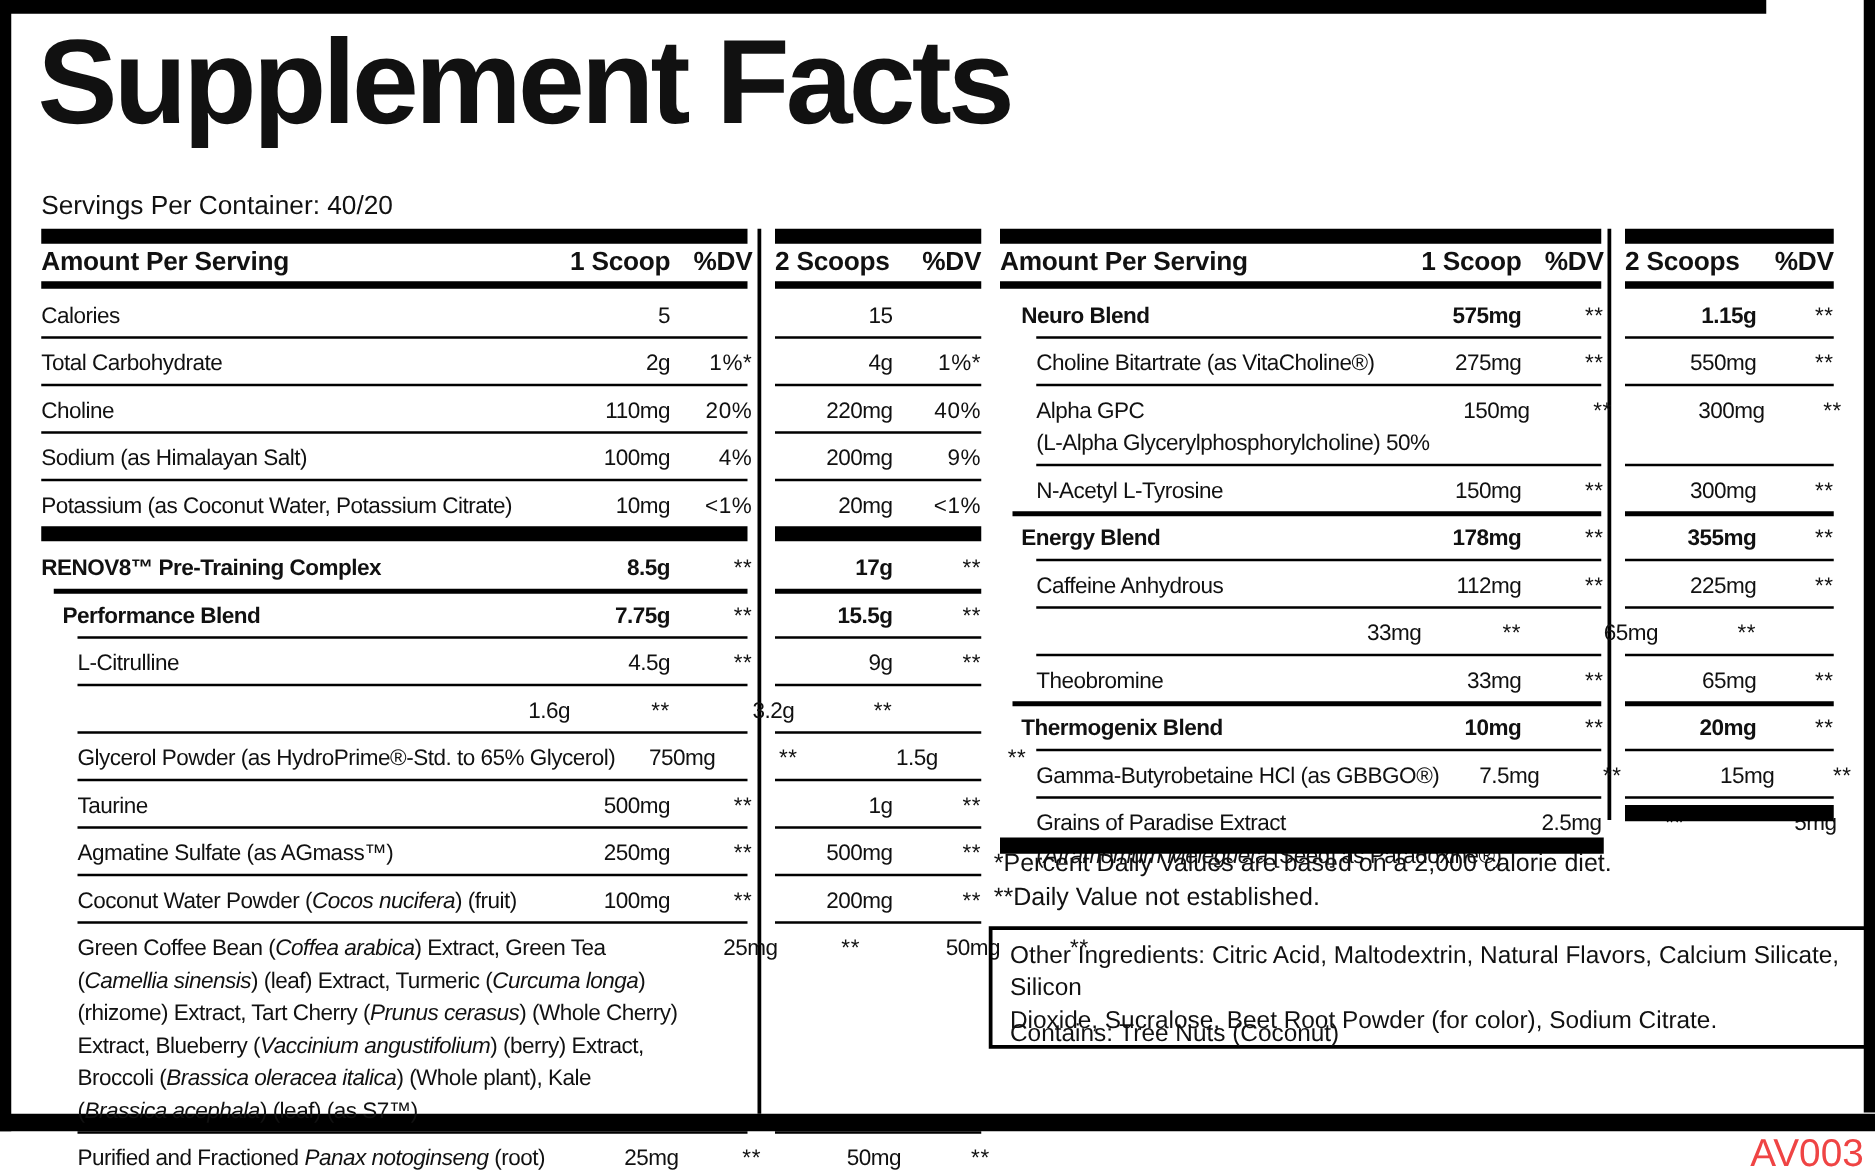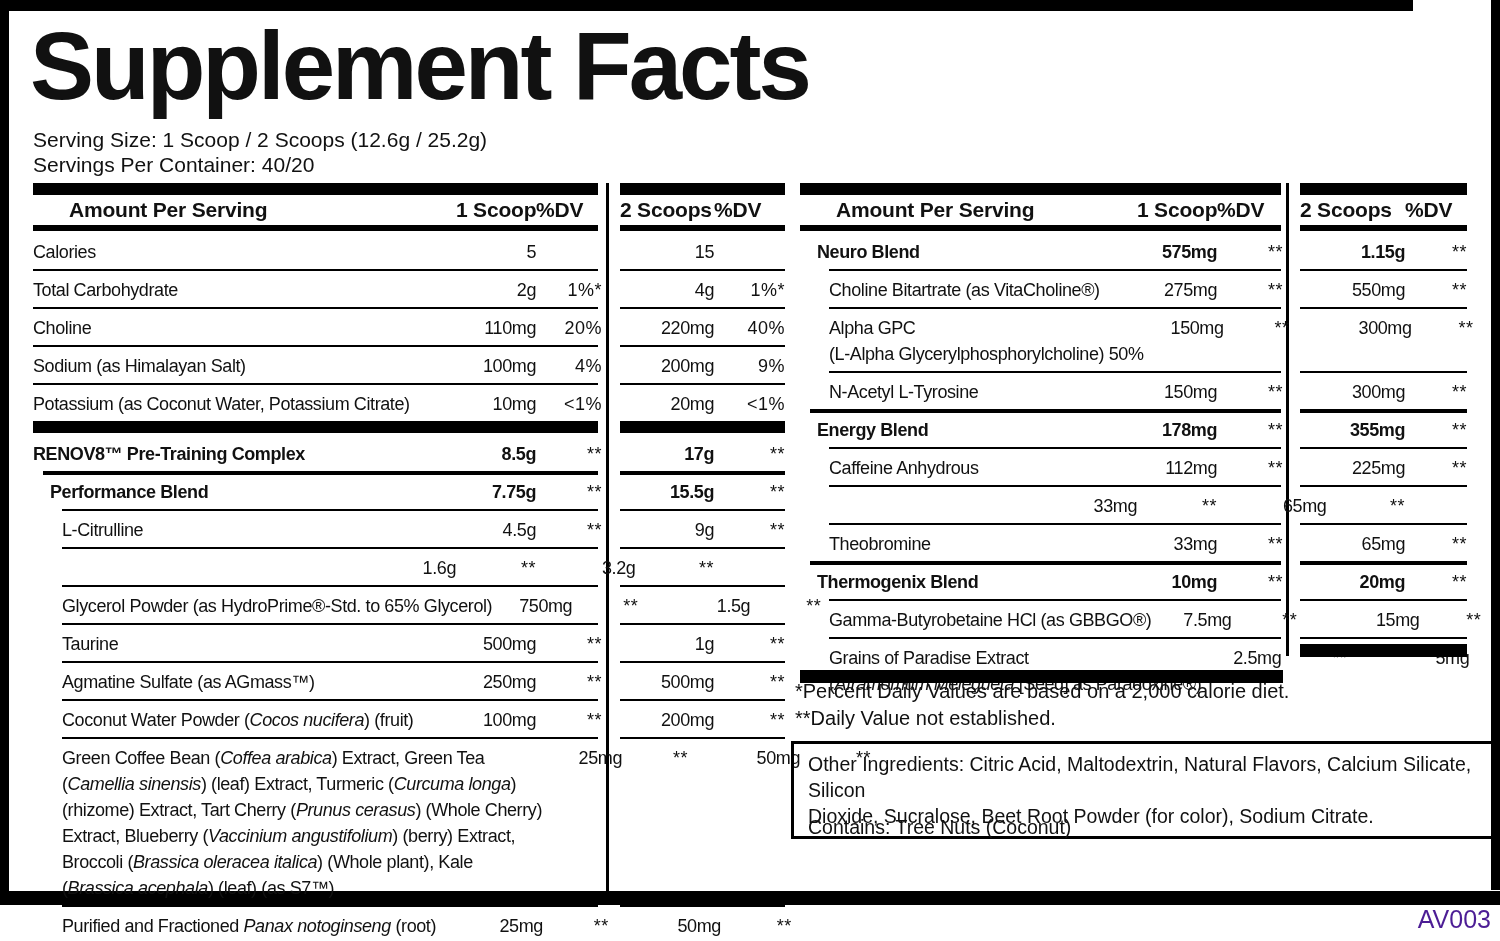--- a/index.html
+++ b/index.html
@@ -21,23 +21,23 @@
   .sec{position:absolute;top:183px;font-size:18px;letter-spacing:-0.4px;}
   .sec-left {left:33px; width:752px; --cols:1fr 80px 66px 24px 88px 71px; --ra-right:187px; --rb-left:587px; --h2pad:18px;}
   .sec-right{left:800px;width:667px; --cols:1fr 80px 66px 42px 80px 62px; --ra-right:186px; --rb-left:500px; --h2pad:17px;}
 
   .topbar,.hrule,.blendbar{position:relative;}
   .topbar{height:12px;} .hrule{height:6px;} .blendbar{height:12px;}
   .ba{position:absolute;top:0;bottom:0;left:0;right:var(--ra-right);background:#000;}
   .bb{position:absolute;top:0;bottom:0;left:var(--rb-left);right:0;background:#000;}
 
   .hrow{display:grid;grid-template-columns:var(--cols);height:30px;align-items:center;
-        font-weight:bold;font-size:21px;letter-spacing:-0.2px;margin-left:36px;}
+        font-weight:bold;font-size:21px;letter-spacing:-0.2px;}
   .hrow .hname{text-align:left;}
-  .hrow .hv{white-space:nowrap;}
+  .hrow .hv{text-align:right;white-space:nowrap;}
   .hrow .sp2{grid-column:4 / span 2;justify-self:start;padding-left:var(--h2pad);white-space:nowrap;}
   .hrow .last{grid-column:6;}
 
   .row{position:relative;display:grid;grid-template-columns:var(--cols);
        padding:8px 0 4px 0;line-height:26px;}
   .row .name{text-align:left;white-space:nowrap;}
   .row .v{text-align:right;white-space:nowrap;align-self:start;}
   .row .dv{letter-spacing:0.5px;}
   .row.bold .name,.row.bold .v:not(.dv){font-weight:bold;}
   .ind1{--ind-x:17px;} .ind2{--ind-x:29px;}
@@ -52,34 +52,33 @@
   .sec-left  .vdivider{left:573px;height:708px;}
   .sec-right .vdivider{left:486px;height:473px;}
   .botbar-main{position:absolute;left:0;width:483px;top:487px;height:13px;background:#000;}
   .botbar-col{position:absolute;left:500px;right:0;top:461px;height:13px;background:#000;}
 
   .footnote{position:absolute;left:795px;font-size:20px;line-height:27px;}
   .footnote.fn1{top:678px;} .footnote.fn2{top:705px;}
   .otherbox{position:absolute;left:791px;top:741px;width:748px;box-sizing:border-box;
             border:3px solid #000;padding:7px 14px;font-size:19.5px;line-height:26px;}
   .contains{position:absolute;left:808px;top:816px;font-size:19.5px;}
-  .code{position:absolute;right:9px;top:905px;font-size:25px;color:#4c1d95;}
+  .code{position:absolute;right:9px;top:905px;font-size:31px;color:#ef4444;}
 </style>
 </head>
 <body>
 
 <div class="label">
 
   <div class="frame-top"></div>
   <div class="frame-left"></div>
   <div class="frame-right"></div>
   <div class="frame-bottom"></div>
 
   <h1 class="title">Supplement Facts</h1>
-  <div class="serving l1">Serving Size: 1 Scoop / 2 Scoops (12.6g / 25.2g)</div>
   <div class="serving l2">Servings Per Container: 40/20</div>
 
   <section class="sec sec-left">
     <div class="vdivider"></div>
     <div class="topbar">
         <i class="ba"></i>
         <i class="bb"></i>
       </div>
     <div class="hrow">
       <div class="hname">Amount Per Serving</div>

